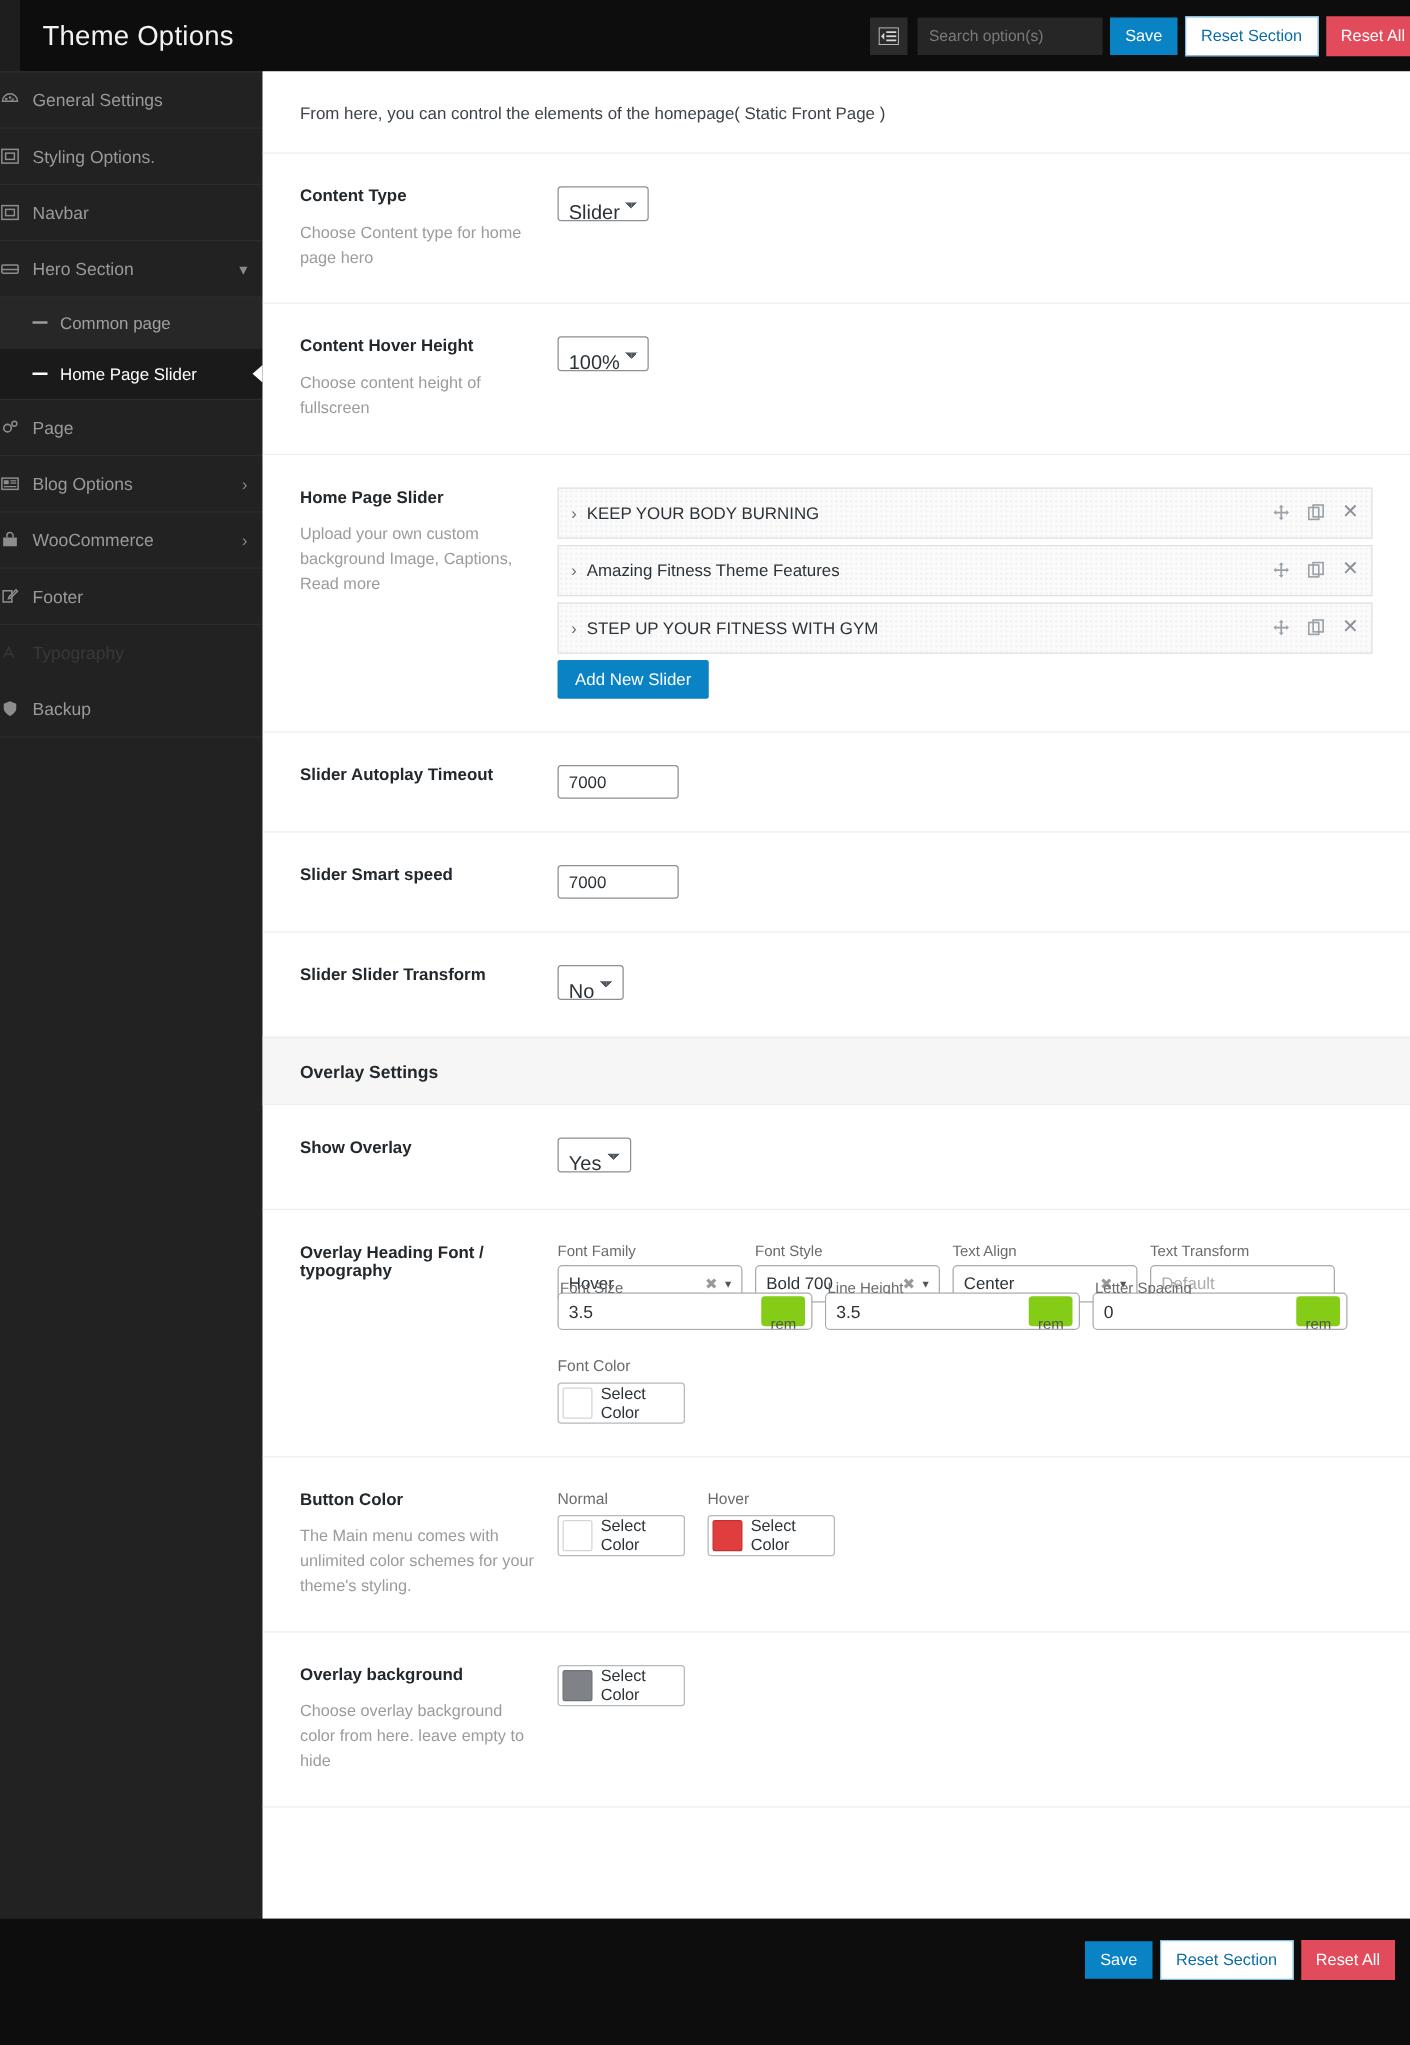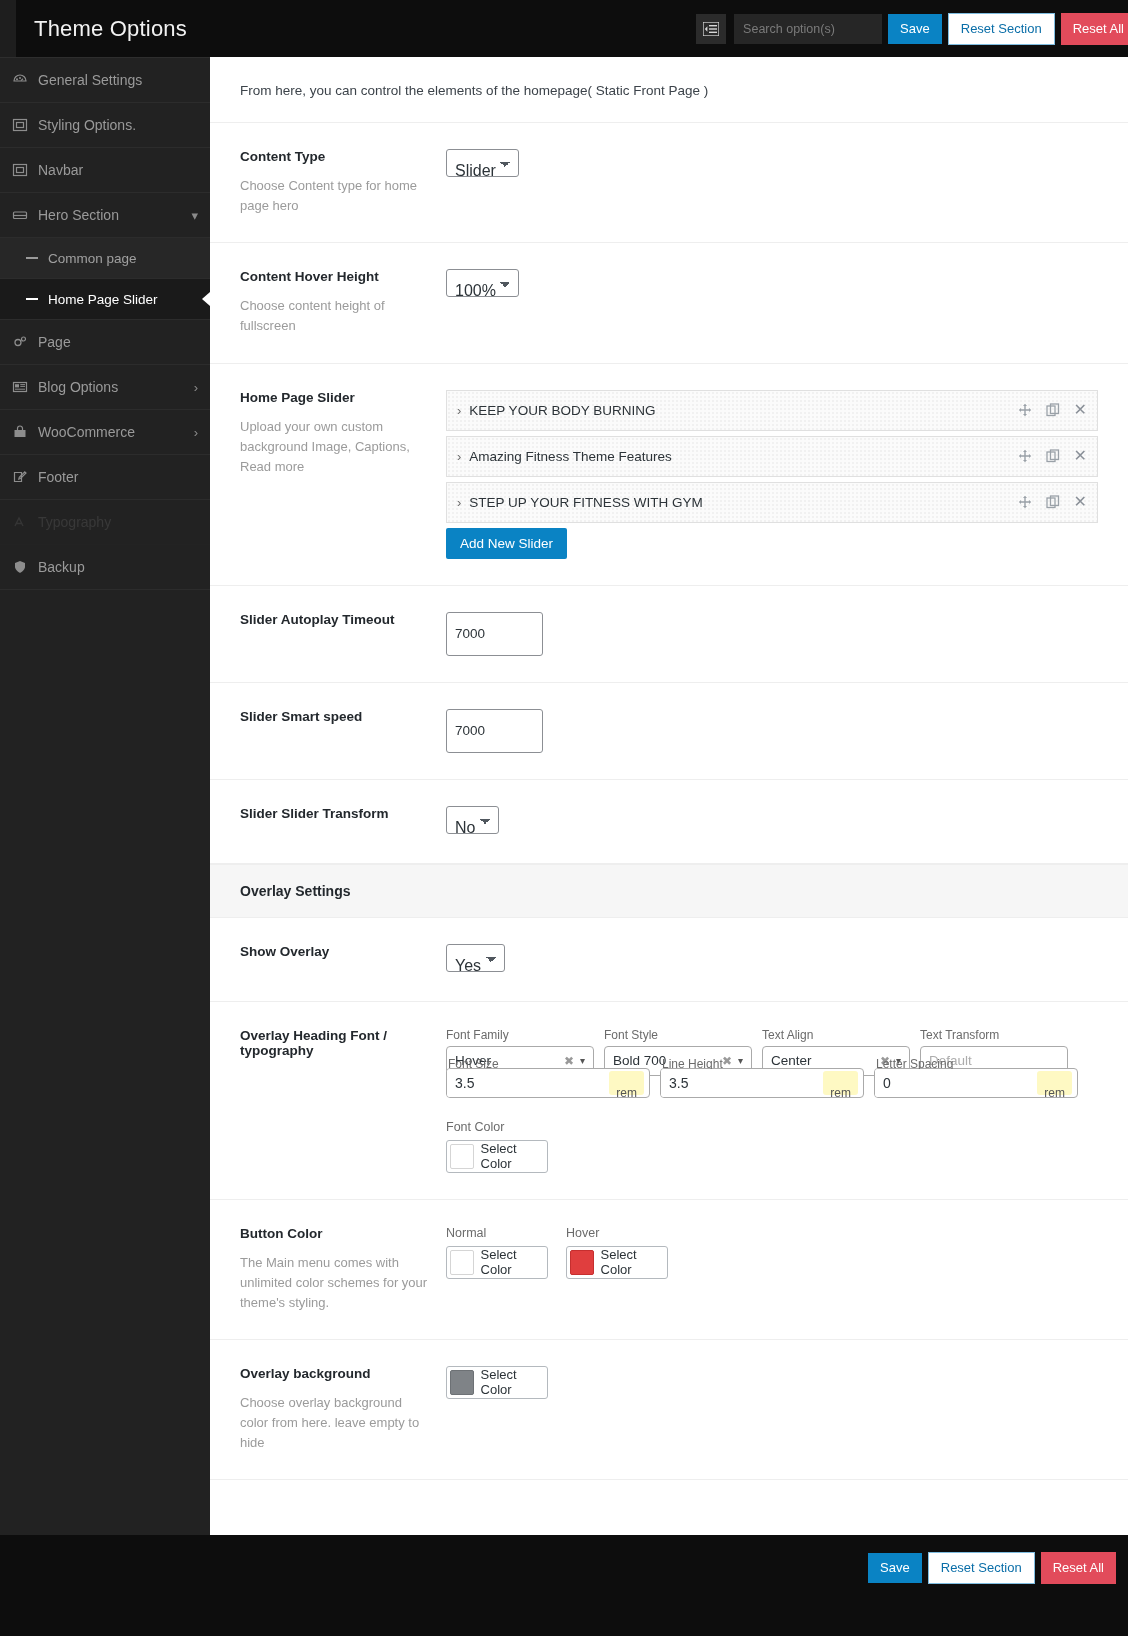--- a/index.html
+++ b/index.html
@@ -36,21 +36,21 @@
   .btn-reset-section { background:#ffffff; color:#0a6ea8; border:1px solid #7fbde0; margin-left:6px; height:32px; line-height:30px;}
   .btn-reset-all { background:#e24b5b; color:#fff; margin-left:6px; height:32px;}
 
   
   .sidebar {
     position:absolute; top:57px; left:0; width:210px; height:1579px;
     background:#222222; border-top:1px solid #2e2e2e;
   }
   .nav-item {
     position:relative; display:flex; align-items:center;
-    height:45px; padding-left:12px; color:#9a9a9a; font-size:14px;
+    height:45px; padding-left:0; color:#9a9a9a; font-size:14px;
     border-bottom:1px solid #2c2c2c; cursor:pointer;
   }
   .nav-item .nav-icon {
     width:22px; display:flex; align-items:center; justify-content:flex-start;
     color:#8d8d8d; flex:none;
   }
   .nav-item .nav-label { margin-left:4px; }
   .nav-item .nav-arrow { margin-left:auto; margin-right:12px; color:#8a8a8a; font-size:13px; }
   .nav-sub {
     display:flex; align-items:center; height:41px; padding-left:26px;
@@ -85,21 +85,21 @@
     border:1px solid #8c8f94; border-radius:3px; background:#fff; color:#2c3338;
     padding:12px 22px 0 8px; -webkit-appearance:none; appearance:none; cursor:pointer;
     background-image:
       linear-gradient(45deg, transparent 50%, #50575e 50%),
       linear-gradient(135deg, #50575e 50%, transparent 50%);
     background-position: calc(100% - 13px) 12px, calc(100% - 8px) 12px;
     background-size:5px 5px,5px 5px; background-repeat:no-repeat;
   }
 
   .text-input {
-    height:44px; width:97px; border:1px solid #8c8f94; border-radius:3px;
+    height:27px; width:97px; border:1px solid #8c8f94; border-radius:3px;
     font-size:13.5px; color:#2c3338; padding:0 8px;
     font-family:"Liberation Sans",sans-serif; outline:none; background:#fff;
   }
 
   
   .repeater-item {
     position:relative; background:#fbfbfb; border:1px solid #e0e0e0;
     height:41px; display:flex; align-items:center; padding:0 10px; margin-bottom:5px;
     background-image: radial-gradient(#f1f1f1 1px, transparent 1px);
     background-size:4px 4px;
@@ -136,21 +136,21 @@
   .num-cell { width:204px; position:relative; }
   .num-wrap {
     display:flex; align-items:center; height:30px; border:1px solid #aaa;
     border-radius:4px; background:#fff; overflow:hidden;
   }
   .num-wrap input {
     border:none; outline:none; height:28px; flex:1; padding:0 8px; font-size:14px;
     color:#2c3338; font-family:"Liberation Sans",sans-serif; min-width:0;
   }
   .num-unit {
-    background:#fef9c3; color:#555; font-size:12px; padding:12px 7px; height:20px;
+    background:#84cc16; color:#555; font-size:12px; padding:12px 7px; height:20px;
     line-height:20px; border-radius:3px; margin-right:5px;
   }
   .clip-label {
     font-size:12px; color:#6b6b6b; position:absolute; top:-11px; left:2px;
     height:12px; overflow:hidden;
   }
 
   
   .color-group { display:flex; gap:18px; }
   .color-label { font-size:12.5px; color:#6b6b6b; margin-bottom:6px; display:block; }

